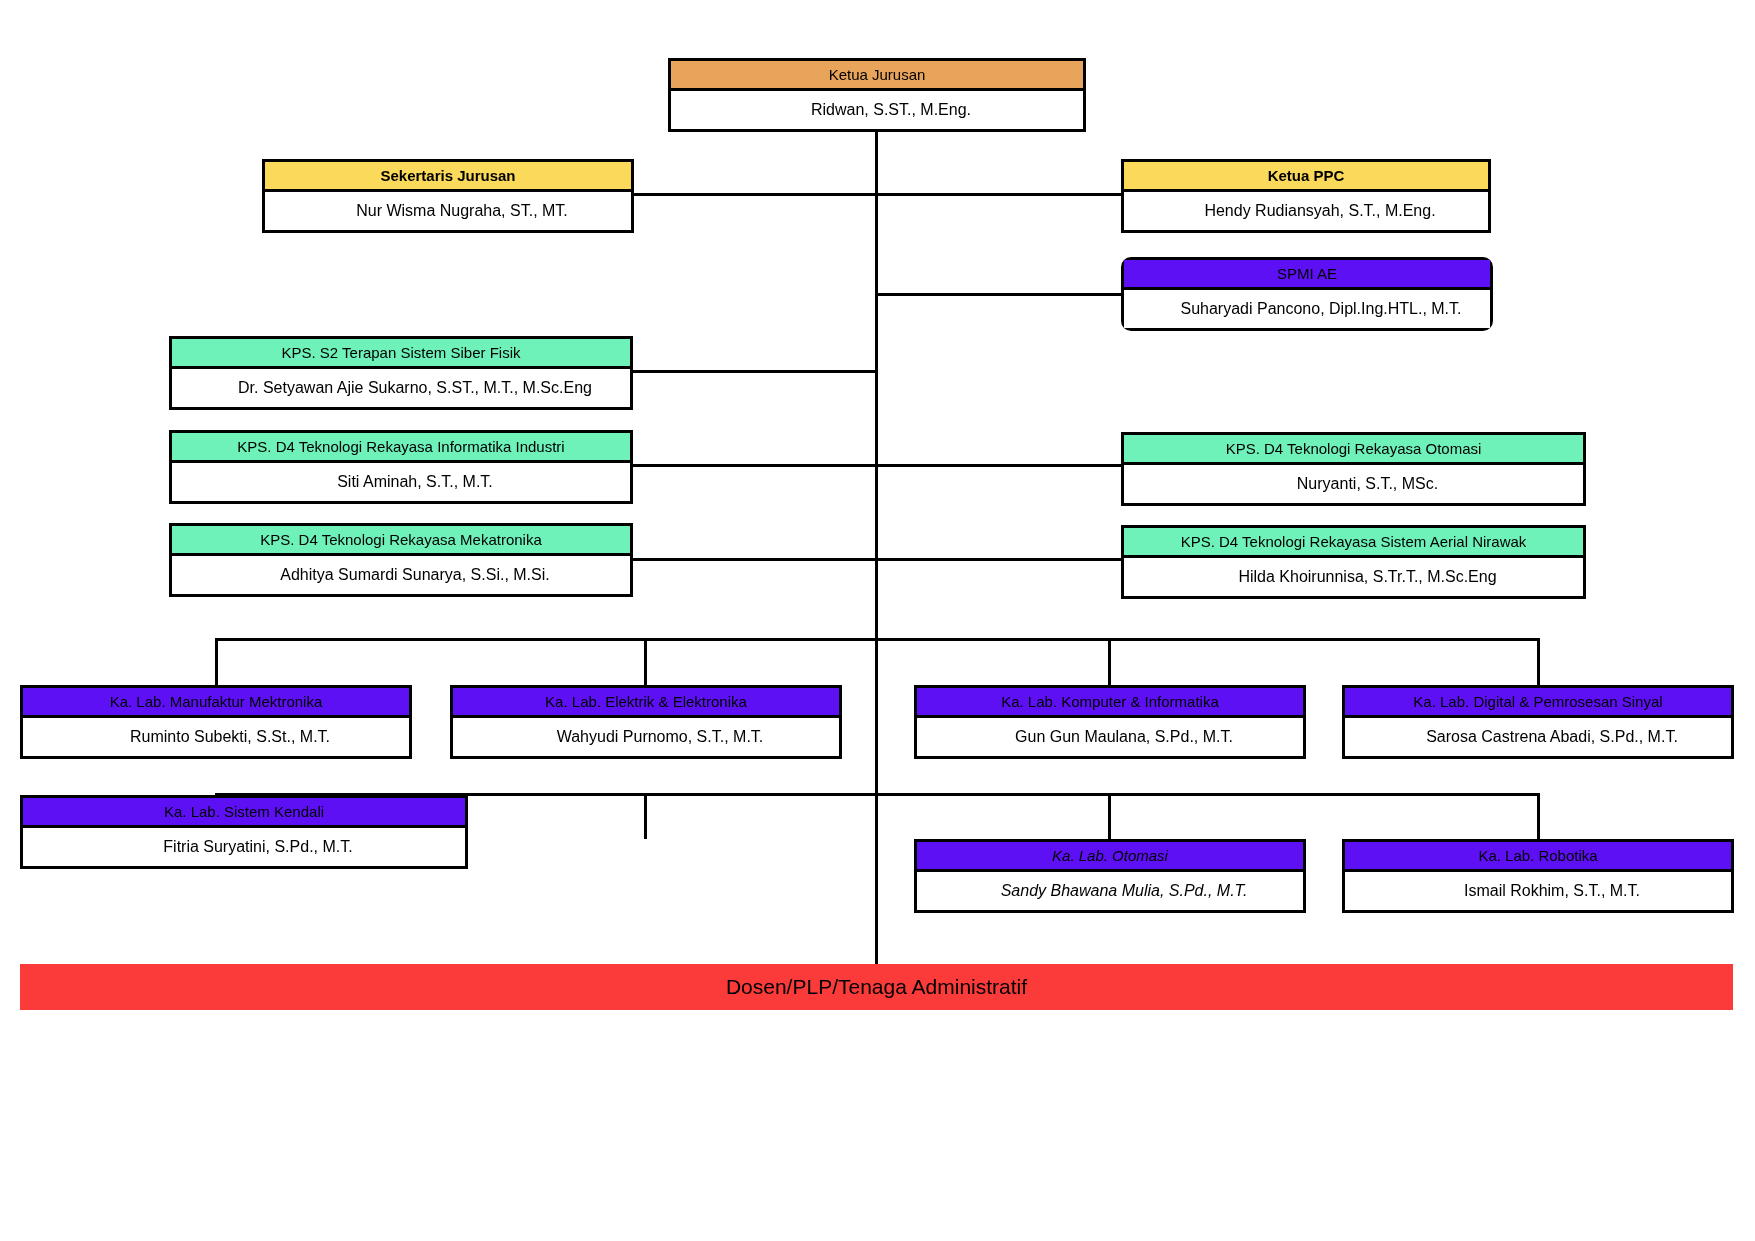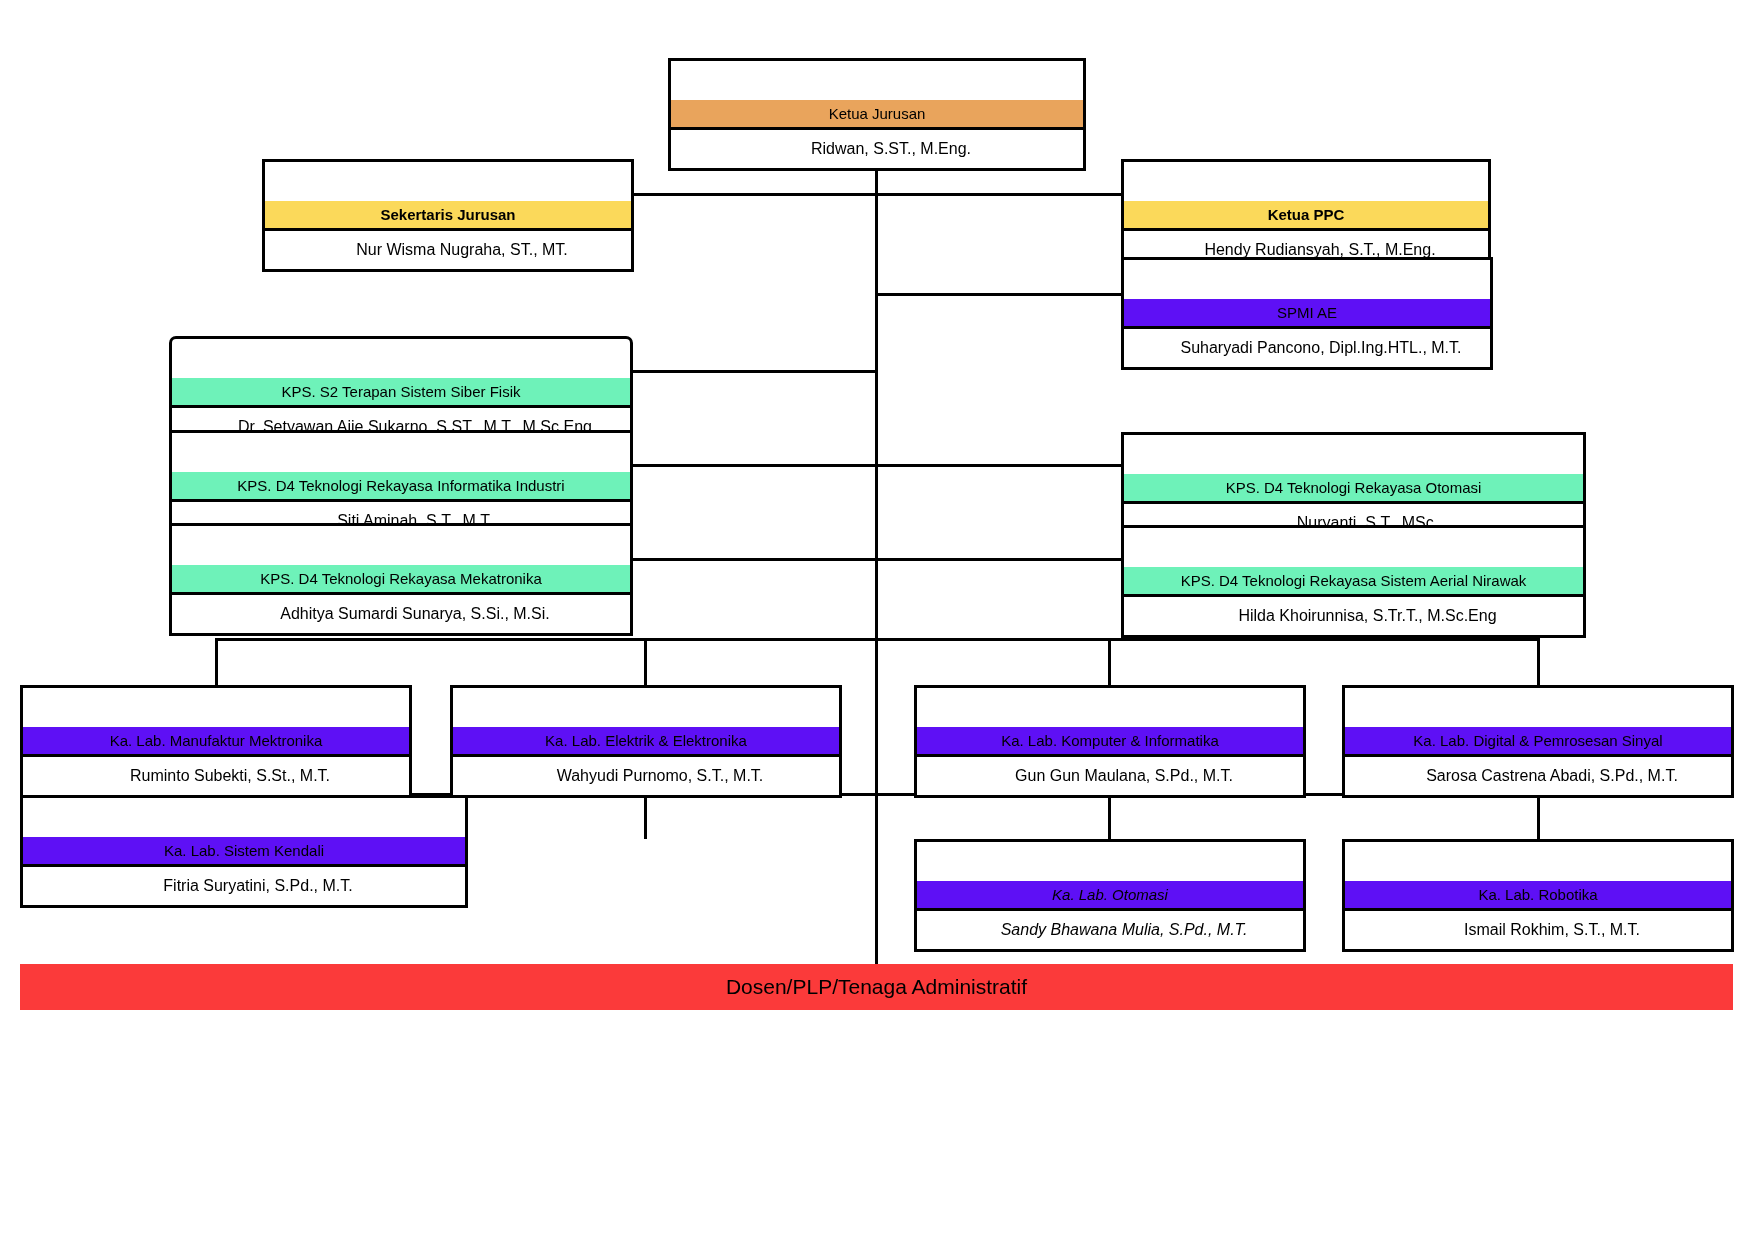--- a/index.html
+++ b/index.html
@@ -19,21 +19,20 @@
   }
   .node .hdr {
     height: 27px;
     border-bottom: 3px solid #000;
     display: flex;
     align-items: center;
     justify-content: center;
     font-size: 15px;
     line-height: 1;
     white-space: nowrap;
-    margin-top: 39px;
   }
   .node .body {
     height: 38px;
     display: flex;
     align-items: center;
     justify-content: center;
     font-size: 16px;
     line-height: 1;
     background: #fff;
     white-space: nowrap;
@@ -92,26 +91,26 @@
   <div class="node" style="left:262px; top:159px; width:372px;">
     <div class="hdr hdr-yellow">Sekertaris Jurusan</div>
     <div class="body">Nur Wisma Nugraha, ST., MT.</div>
   </div>
 
   <div class="node" style="left:1121px; top:159px; width:370px;">
     <div class="hdr hdr-yellow">Ketua PPC</div>
     <div class="body">Hendy Rudiansyah, S.T., M.Eng.</div>
   </div>
 
-  <div class="node" style="left:1121px; top:257px; width:372px;">
+  <div class="node" style="left:1121px; top:257px; width:372px;border-radius:10px;">
     <div class="hdr hdr-purple">SPMI AE</div>
     <div class="body">Suharyadi Pancono, Dipl.Ing.HTL., M.T.</div>
   </div>
 
-  <div class="node" style="left:169px; top:336px; width:464px;border-radius:7px;">
+  <div class="node" style="left:169px; top:336px; width:464px;">
     <div class="hdr hdr-green">KPS. S2 Terapan Sistem Siber Fisik</div>
     <div class="body">Dr. Setyawan Ajie Sukarno, S.ST., M.T., M.Sc.Eng</div>
   </div>
 
   <div class="node" style="left:169px; top:430px; width:464px;">
     <div class="hdr hdr-green">KPS. D4 Teknologi Rekayasa Informatika Industri</div>
     <div class="body">Siti Aminah, S.T., M.T.</div>
   </div>
 
   <div class="node" style="left:1121px; top:432px; width:465px;">

